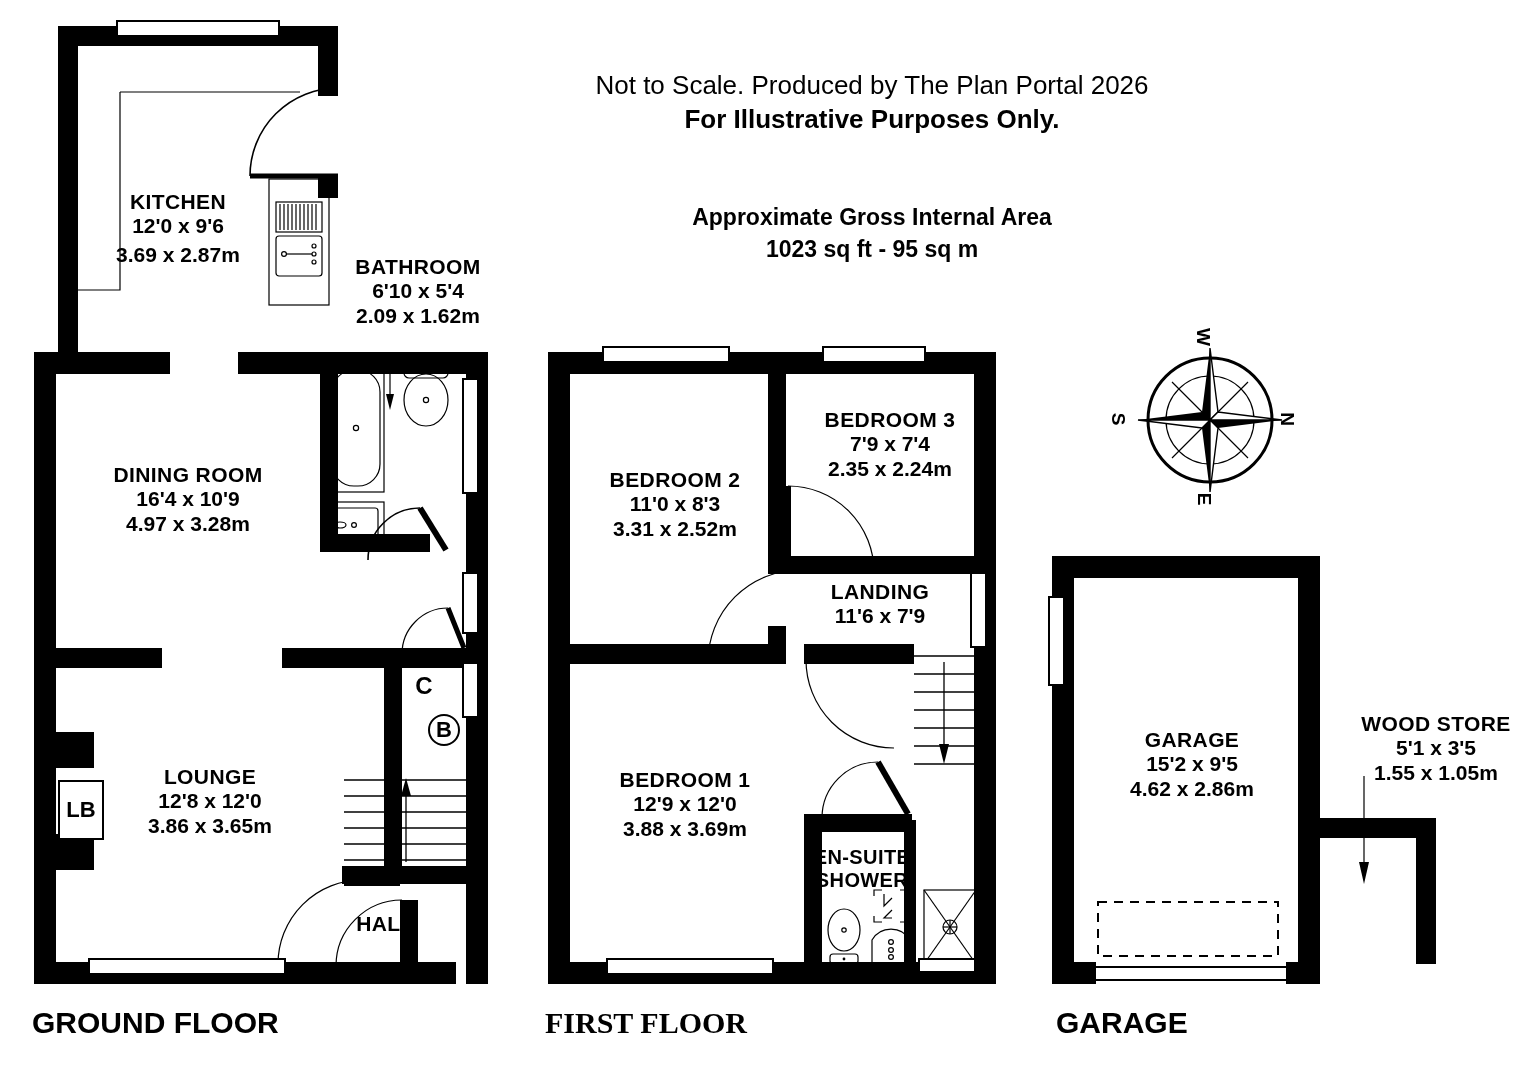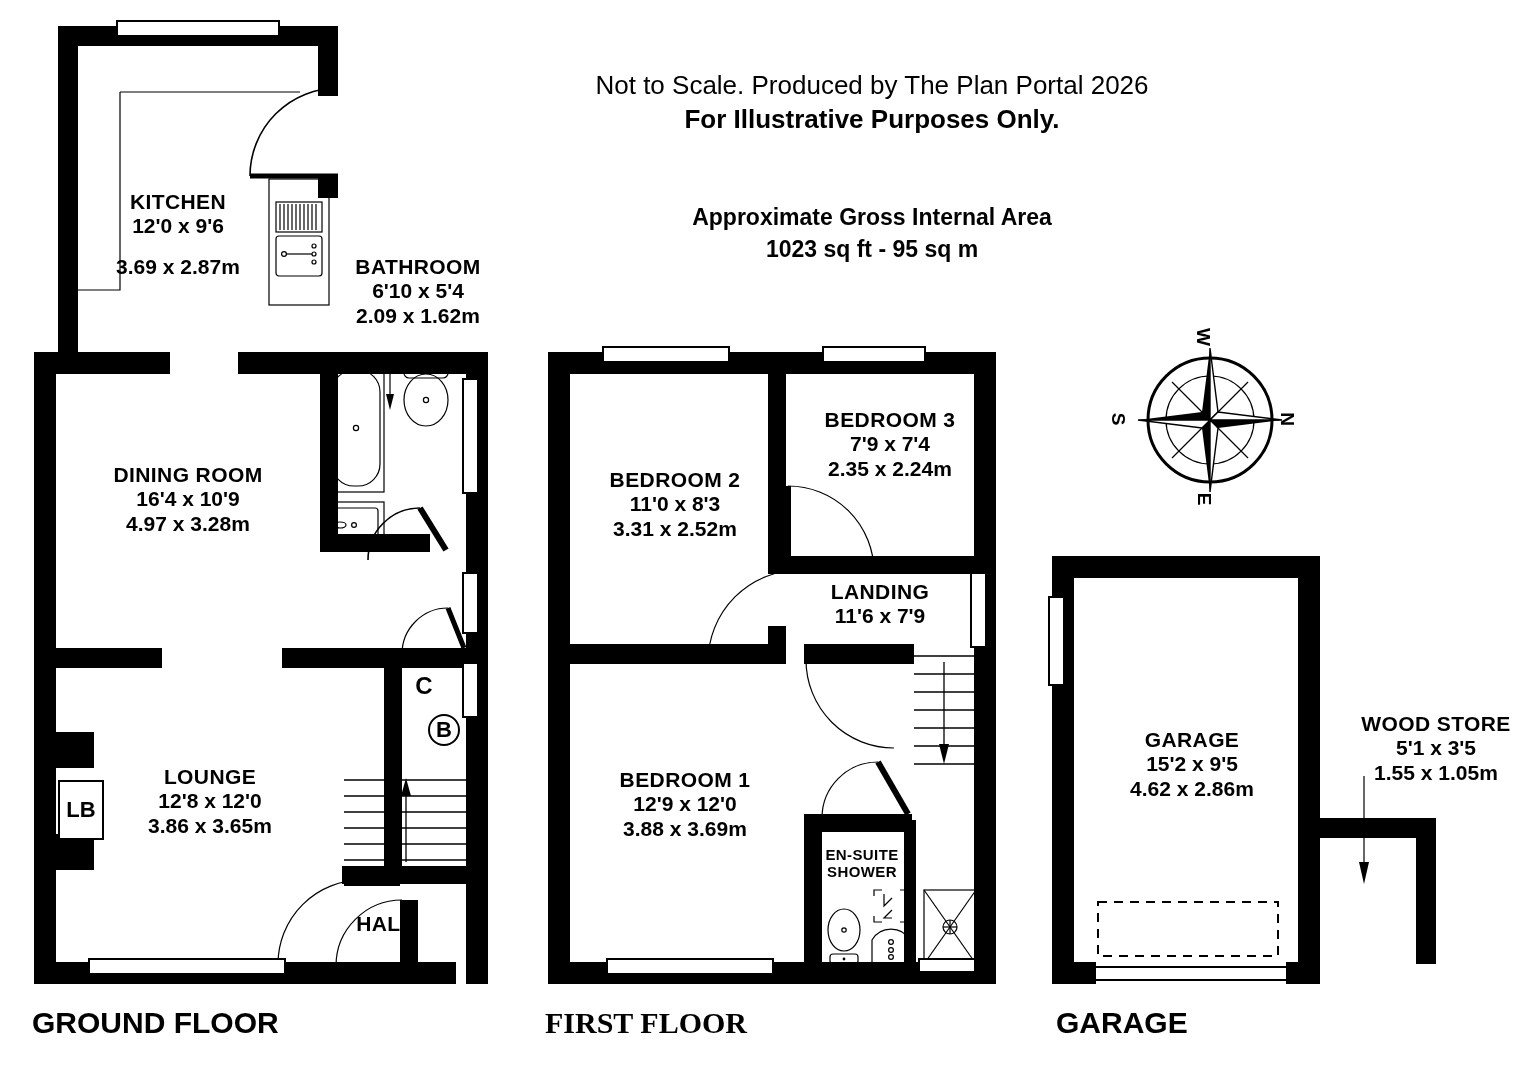--- a/index.html
+++ b/index.html
@@ -18,21 +18,21 @@
   }
   .abs{position:absolute;}
   
   .wall{position:absolute;background:#000000;}
   
   .win{position:absolute;background:#ffffff;border:2px solid #000000;box-sizing:border-box;}
   
   .lbl{position:absolute;text-align:center;line-height:1.16;white-space:nowrap;}
   .lbl .n{font-weight:bold;font-size:21px;letter-spacing:.4px;}
   .lbl .d{font-weight:bold;font-size:21px;}
-  .lbl.small .n{font-size:15px;}
+  .lbl.small .n{font-size:20px;}
   .floor-title{position:absolute;font-weight:bold;font-size:30px;letter-spacing:0px;white-space:nowrap;}
   .hdr{position:absolute;text-align:center;white-space:nowrap;}
   .hdr.l1{font-size:26px;font-weight:normal;}
   .hdr.l2{font-size:26px;font-weight:bold;}
   .hdr.l3{font-size:23px;font-weight:bold;}
   .tag{position:absolute;font-weight:bold;}
   
   .lb-box{position:absolute;border:2px solid #000;background:#fff;display:flex;align-items:center;justify-content:center;font-weight:bold;font-size:22px;box-sizing:border-box;}
   
   .circ{position:absolute;border:2px solid #000;border-radius:50%;background:#fff;display:flex;align-items:center;justify-content:center;font-weight:bold;font-size:22px;box-sizing:border-box;}
@@ -217,21 +217,21 @@
     <svg style="left:336px;top:900px;width:80px;height:68px;">
       <path class="stroke-t" d="M 0 66 A 66 66 0 0 1 66 0"></path>
     </svg>
     <div class="wall" style="left:400px;top:900px;width:18px;height:64px;"></div>
 
     <div class="win" style="left:88px;top:958px;width:198px;height:17px;"></div>
 
     <div class="lbl" style="left:58px;top:190px;width:240px;">
       <div class="n">KITCHEN</div>
       <div class="d">12'0 x 9'6</div>
-      <div class="d" style="margin-top:16px;">3.69 x 2.87m</div>
+      <div class="d" style="margin-top:4px;">3.69 x 2.87m</div>
     </div>
     <div class="lbl" style="left:338px;top:255px;width:160px;">
       <div class="n">BATHROOM</div>
       <div class="d">6'10 x 5'4</div>
       <div class="d">2.09 x 1.62m</div>
     </div>
     <div class="lbl" style="left:58px;top:463px;width:260px;">
       <div class="n">DINING ROOM</div>
       <div class="d">16'4 x 10'9</div>
       <div class="d">4.97 x 3.28m</div>

